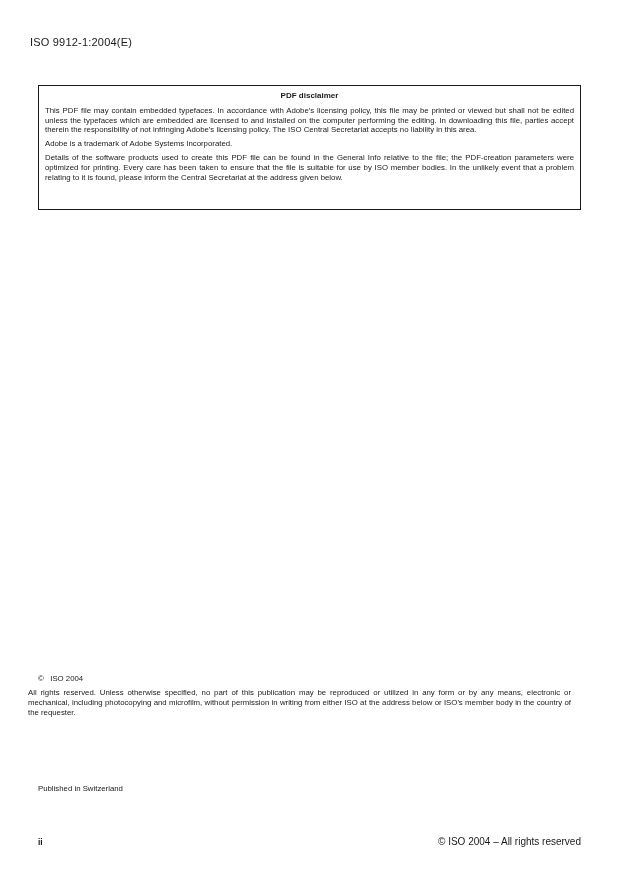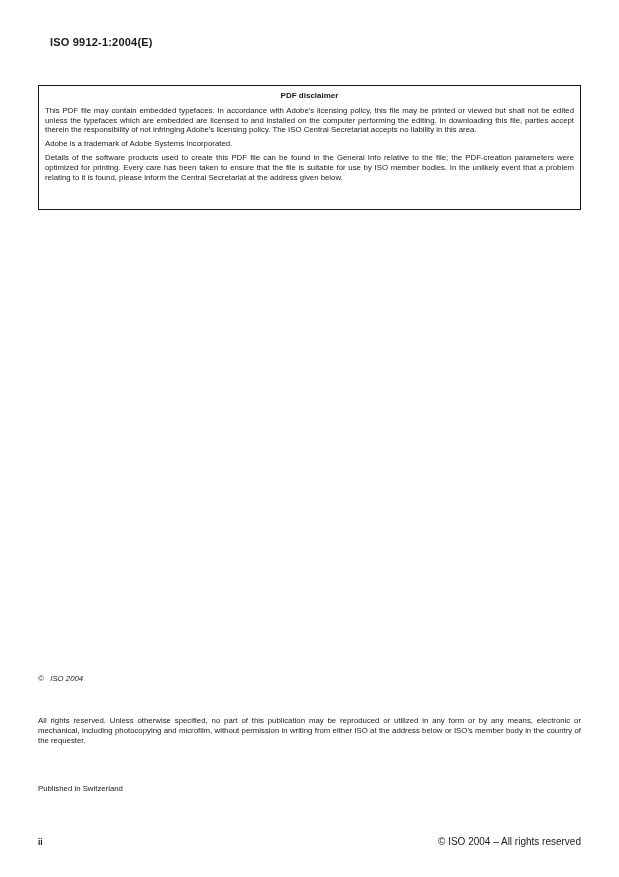--- a/index.html
+++ b/index.html
@@ -9,24 +9,24 @@
     width: 619px;
     height: 877px;
     background: #ffffff;
     margin: 0 auto;
     font-family: "Liberation Sans", "DejaVu Sans", sans-serif;
     color: #1a1a1a;
     overflow: hidden;
   }
   .doc-header {
     position: absolute;
-    left: 50px;
+    left: 30px;
     top: 36px;
     font-size: 11px;
-    font-weight: bold;
+    font-weight: normal;
     letter-spacing: 0.2px;
   }
   .disclaimer-box {
     position: absolute;
     left: 38px;
     top: 85px;
     width: 543px;
     height: 125px;
     border: 1px solid #1a1a1a;
     padding: 5px 6px 6px 6px;
@@ -42,31 +42,29 @@
     line-height: 9.6px;
     text-align: justify;
     margin-bottom: 4.5px;
   }
   .copyright-notice {
     position: absolute;
     left: 38px;
     top: 674px;
     font-size: 7.8px;
     white-space: pre-wrap;
-    font-style: italic;
   }
   .rights-para {
     position: absolute;
-    left: 38px;
+    left: 28px;
     top: 688px;
     width: 543px;
     font-size: 7.8px;
     line-height: 9.8px;
     text-align: justify;
-    margin-top: 28px;
   }
   .address-block {
     position: absolute;
     left: 50px;
     top: 726px;
     font-size: 7.8px;
     line-height: 9.3px;
   }
   .address-line { white-space: pre-wrap; }
   .published-line {

